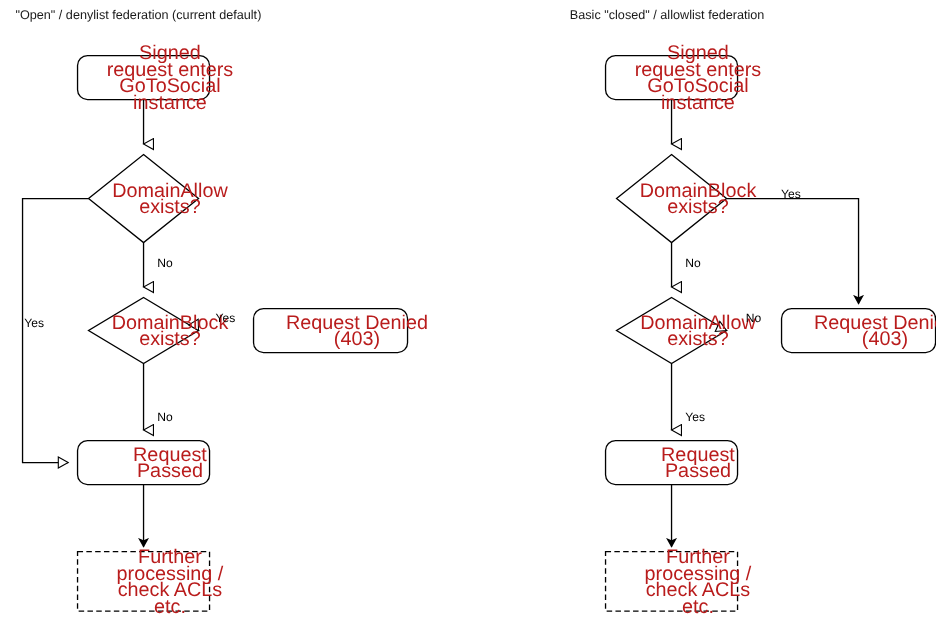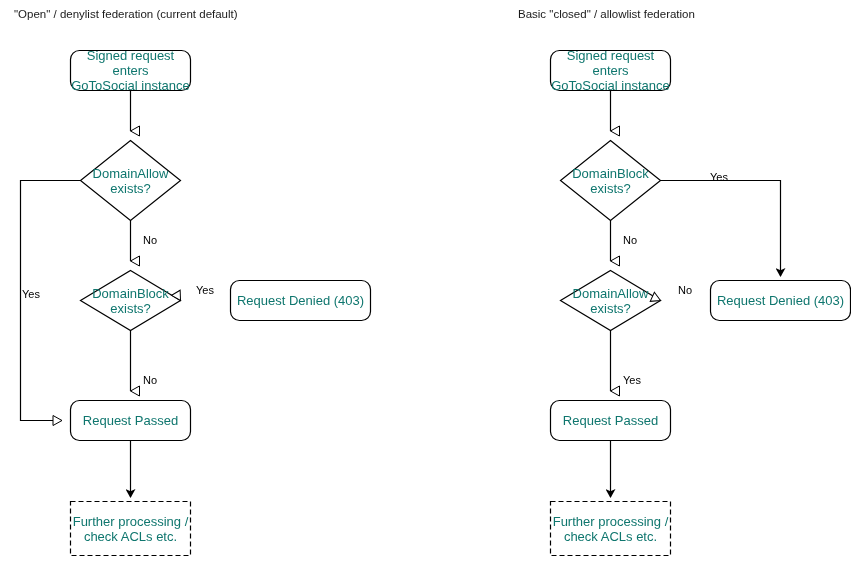--- a/index.html
+++ b/index.html
@@ -29,29 +29,30 @@
     color: #1a1a1a;
     white-space: nowrap;
     line-height: 1.2;
   }
   #title-left  { left: 14px;  top: 8px; }
   #title-right { left: 518px; top: 8px; }
 
   
   .node-label {
     position: absolute;
-    font-size: 13px;
+    font-size: 18px;
     line-height: 15px;
-    color: #0f766e;
+    color: #b91c1c;
     text-align: center;
     white-space: pre-line;
     pointer-events: none;
     display: flex;
     align-items: center;
     justify-content: center;
+    padding-left: 24px;
   }
   .edge-label {
     position: absolute;
     font-size: 11px;
     line-height: 13px;
     color: #000000;
     white-space: nowrap;
     text-align: center;
   }
 </style>

